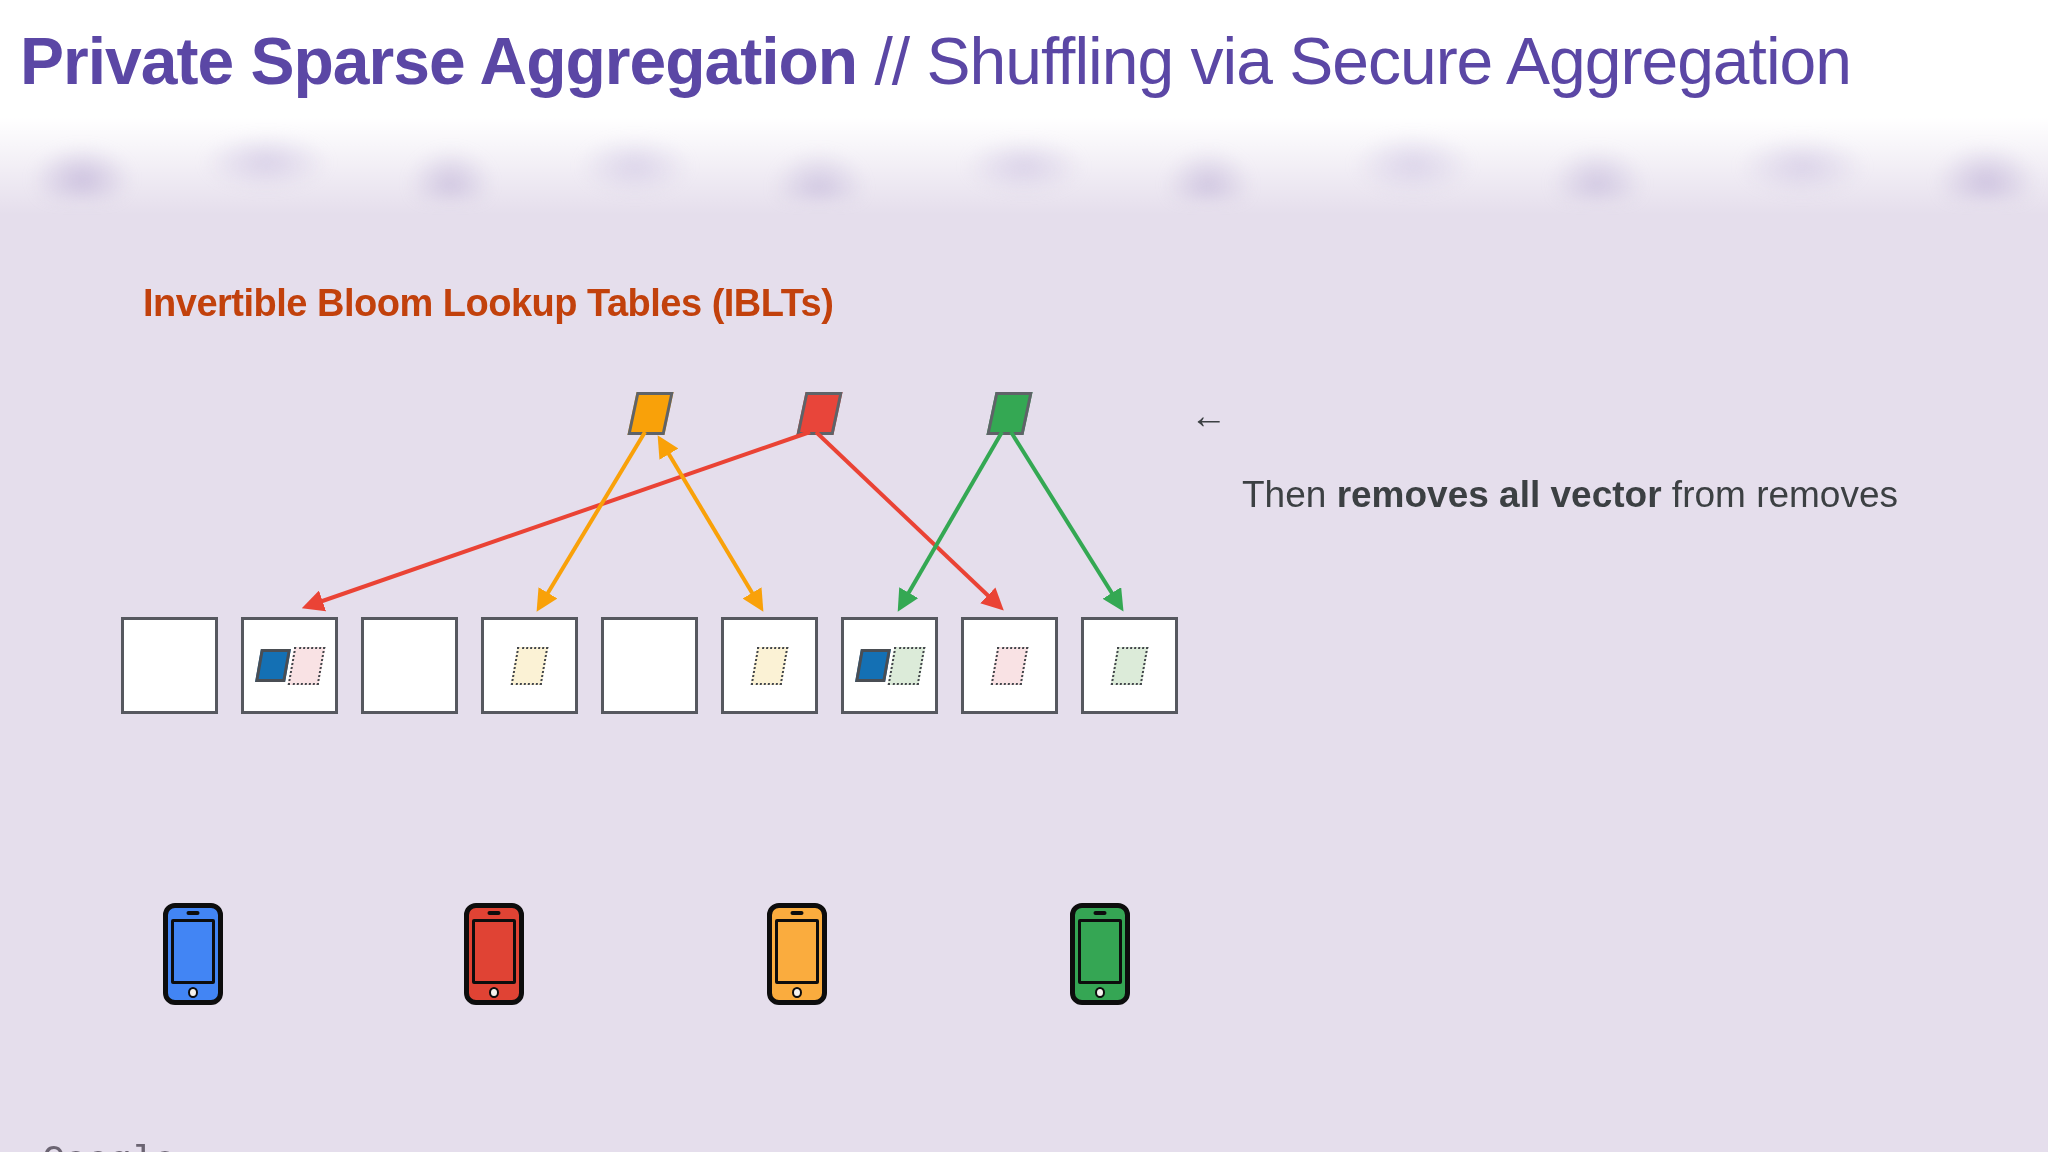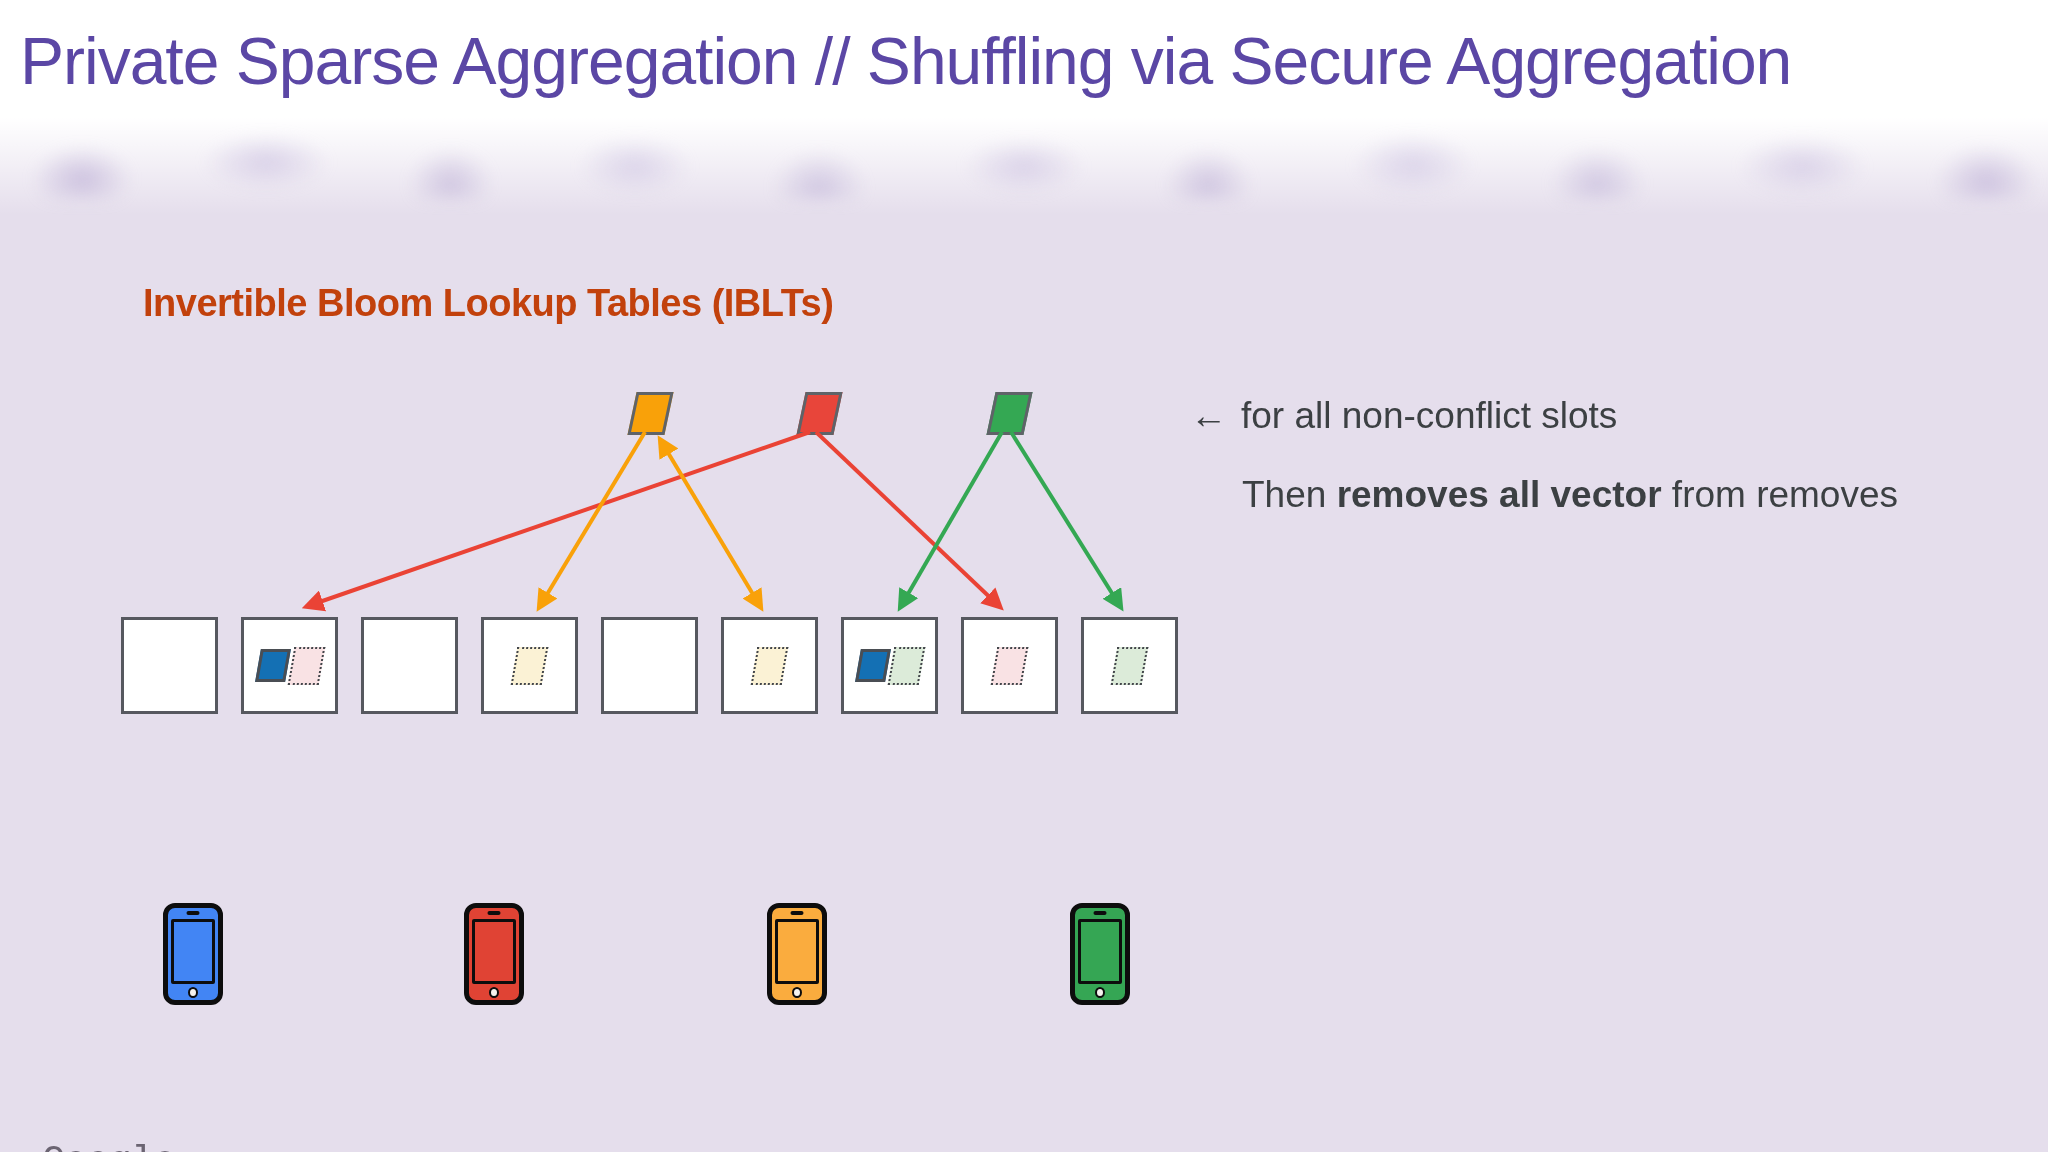--- a/index.html
+++ b/index.html
@@ -29,21 +29,21 @@
       radial-gradient(65px 50px at 78% 80%, rgba(192,180,216,.6),  rgba(192,180,216,0) 72%),
       radial-gradient(90px 42px at 88% 60%, rgba(203,192,224,.6),  rgba(203,192,224,0) 70%),
       radial-gradient(70px 50px at 97% 78%, rgba(193,180,216,.7),  rgba(193,180,216,0) 72%);
     filter:blur(7px);
   }
   .title{
     position:absolute;left:20px;top:24px;margin:0;
     font-size:66px;line-height:1.15;letter-spacing:-1px;
     white-space:nowrap;
   }
-  .title .t-bold{font-weight:400;}
+  .title .t-bold{font-weight:700;}
   .title .t-reg{font-weight:400;}
   
   .heading{
     position:absolute;left:143px;top:282px;margin:0;
     font-size:38px;font-weight:700;letter-spacing:-0.5px;
   }
   
   .chip{
     position:absolute;width:31px;height:37px;
     border:3px solid #5F6368;
@@ -157,21 +157,20 @@
       </div>
       <div class="slot" style="left: 1081px; border-color: rgb(86, 88, 95);">
         <div class="pg removed" style="background: rgb(220, 235, 217);"></div>
       </div>
     </div>
 
   <div class="annotation" style="color: rgb(60, 64, 67);">
     <div class="row1">
       <span class="arr">←</span>
       <div>
-        <div>for all non-conflict slots</div>
       </div>
     </div>
     <div class="para2">
       <span>Then </span><b>removes all vector</b><span> from removes</span>
     </div>
   </div>
 
   <div id="device-row">
       <div class="phone" style="left: 163px; background: rgb(66, 133, 244);">
         <div class="screen" style="background: rgb(66, 133, 244);"></div>

